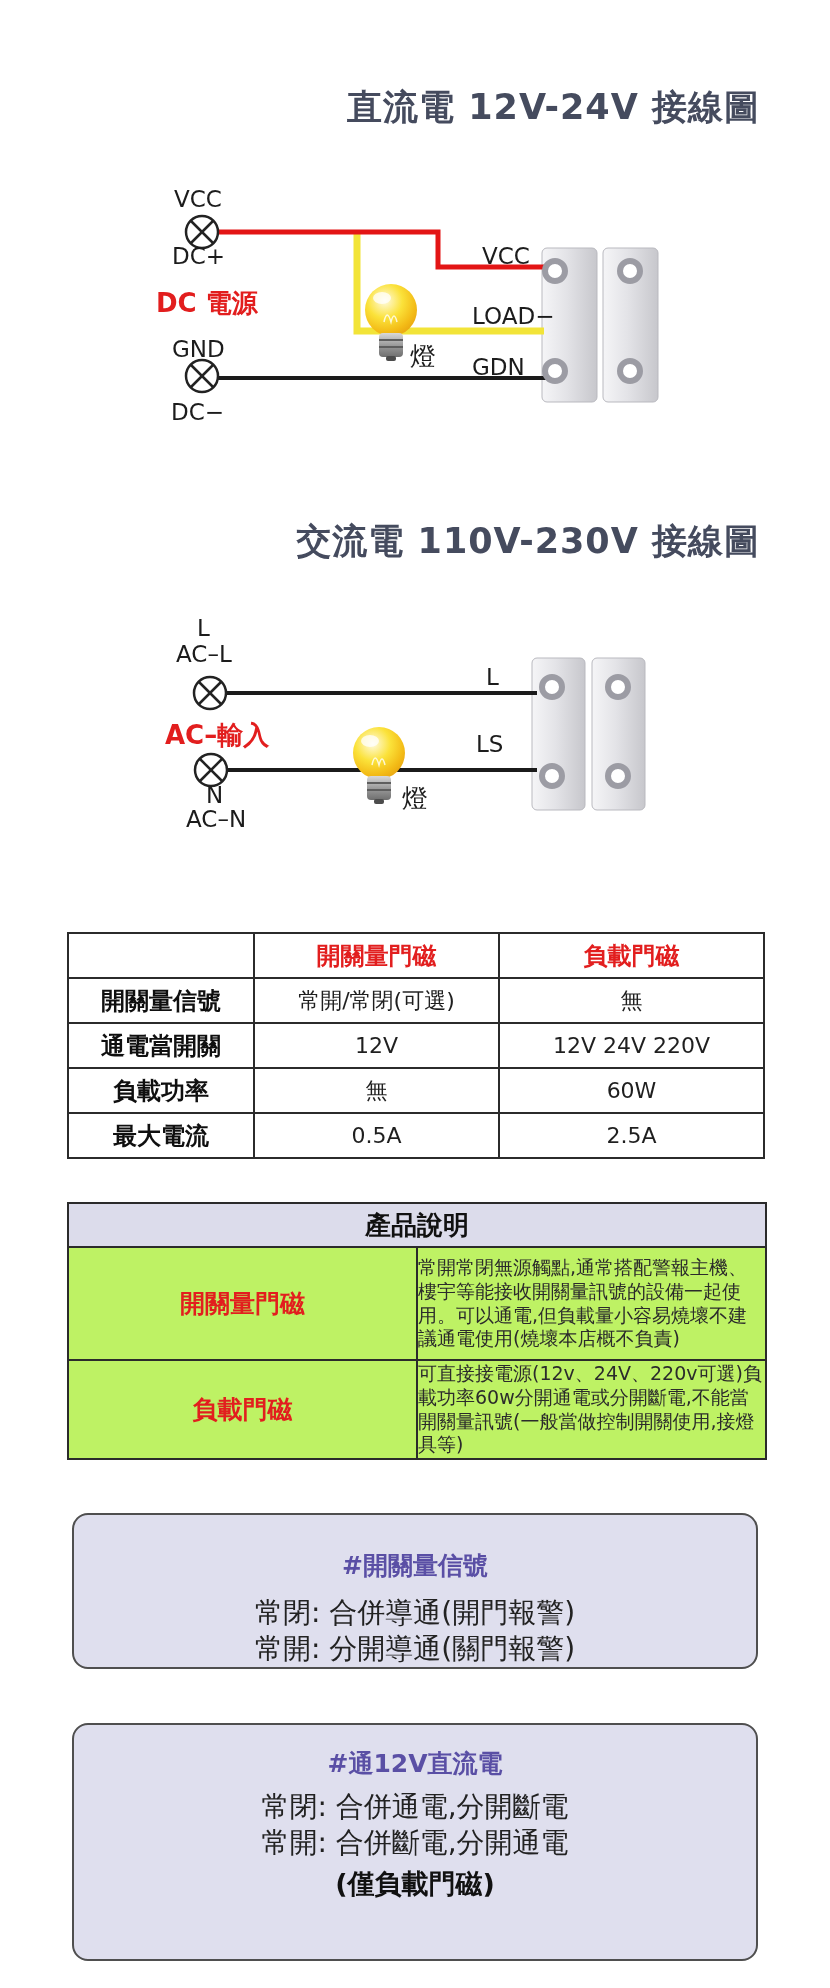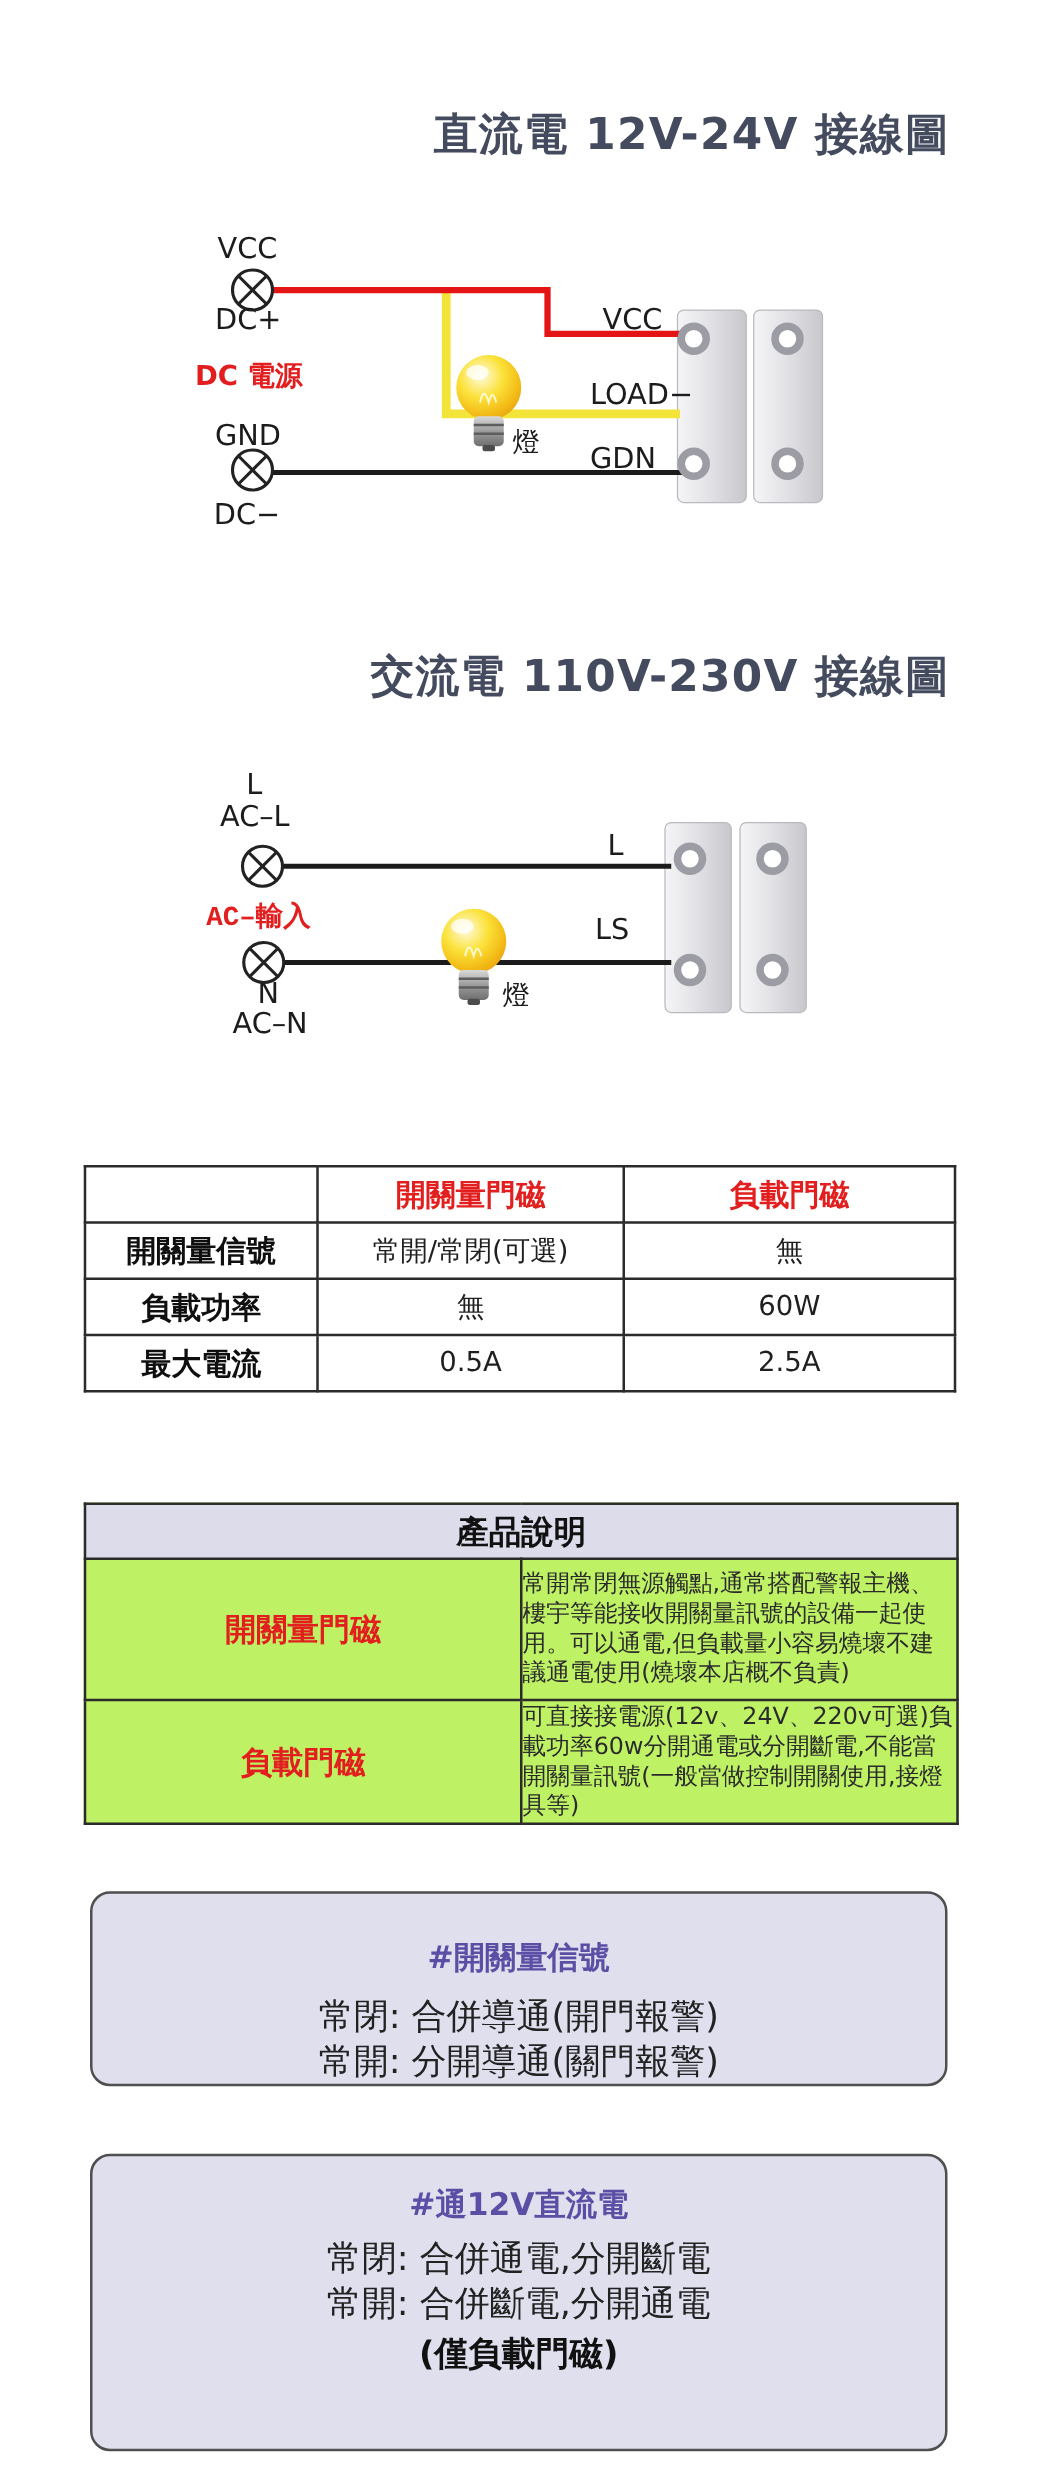--- a/index.html
+++ b/index.html
@@ -3,21 +3,21 @@
 <meta charset="utf-8">
 <style>
   html,body{margin:0;padding:0;background:#ffffff;}
   body{width:830px;height:1988px;position:relative;font-family:"DejaVu Sans","Liberation Sans",sans-serif;overflow:hidden;}
 
   .section-title{position:absolute;left:0;width:760px;text-align:right;
     font-size:35px;font-weight:bold;color:#454b5e;letter-spacing:1px;}
 
   .dlabel{position:absolute;font-size:23px;color:#1c1c1c;white-space:nowrap;}
   .dlabel.red{color:#e21e1e;font-weight:bold;}
-  .dlabel.cjk{font-size:22px;}
+  .dlabel.cjk{font-size:26px;}
 
   svg.diagram{position:absolute;}
 
   table.spec-table{position:absolute;left:67px;top:932px;border-collapse:collapse;table-layout:fixed;width:696px;background:#fff;}
   table.spec-table td{border:2px solid #2b2b2b;height:43px;text-align:center;vertical-align:middle;padding:0;}
   table.spec-table td.rowlbl{font-size:24px;font-weight:bold;color:#0f0f0f;}
   table.spec-table td.rhead{font-size:24px;font-weight:bold;color:#e21e1e;}
   table.spec-table td.val{font-size:22px;color:#1f1f1f;}
 
   table.prod-table{position:absolute;left:67px;top:1202px;border-collapse:collapse;table-layout:fixed;width:700px;background:#bef264;}
@@ -175,21 +175,21 @@
     <path d="M272,155 q3,-14 7,0 q3,-12 6,0" fill="none" stroke="#fff" stroke-width="1.5" opacity="0.8"></path>
     <rect x="267" y="166" width="24" height="24" rx="4" fill="url(#baseG2)"></rect>
     <line x1="267" y1="173" x2="291" y2="173" stroke="#5e5e5e" stroke-width="2"></line>
     <line x1="267" y1="180" x2="291" y2="180" stroke="#5e5e5e" stroke-width="2"></line>
     <rect x="274" y="189" width="10" height="5" rx="2" fill="#4c4c4c"></rect>
   </g>
 </svg>
 
 <span class="dlabel" style="left:197px;top:615px;">L</span>
 <span class="dlabel" style="left:176px;top:641px;">AC–L</span>
-<span class="dlabel red cjk" style="left:165px;top:718px;font-family:Liberation Mono, monospace;">AC–輸入</span>
+<span class="dlabel red cjk" style="left:165px;top:718px;">AC–輸入</span>
 <span class="dlabel" style="left:206px;top:782px;">N</span>
 <span class="dlabel" style="left:186px;top:806px;">AC–N</span>
 <span class="dlabel" style="left:486px;top:664px;">L</span>
 <span class="dlabel" style="left:476px;top:731px;">LS</span>
 <span class="dlabel cjk" style="left:402px;top:781px;">燈</span>
 
 <table class="spec-table">
   <colgroup>
       <col style="width:186px">
       <col style="width:245px">
@@ -200,20 +200,25 @@
     <td class="rowlbl"></td>
     <td class="rhead">開關量門磁</td>
     <td class="rhead">負載門磁</td>
   </tr>
   <tr>
     <td class="rowlbl">開關量信號</td>
     <td class="val">常開/常閉(可選)</td>
     <td class="val">無</td>
   </tr>
   <tr>
+    <td class="rowlbl">通電當開關</td>
+    <td class="val">12V</td>
+    <td class="val">12V 24V 220V</td>
+  </tr>
+  <tr>
     <td class="rowlbl">負載功率</td>
     <td class="val">無</td>
     <td class="val">60W</td>
   </tr>
   <tr>
     <td class="rowlbl">最大電流</td>
     <td class="val">0.5A</td>
     <td class="val">2.5A</td>
   </tr>
 </tbody>

